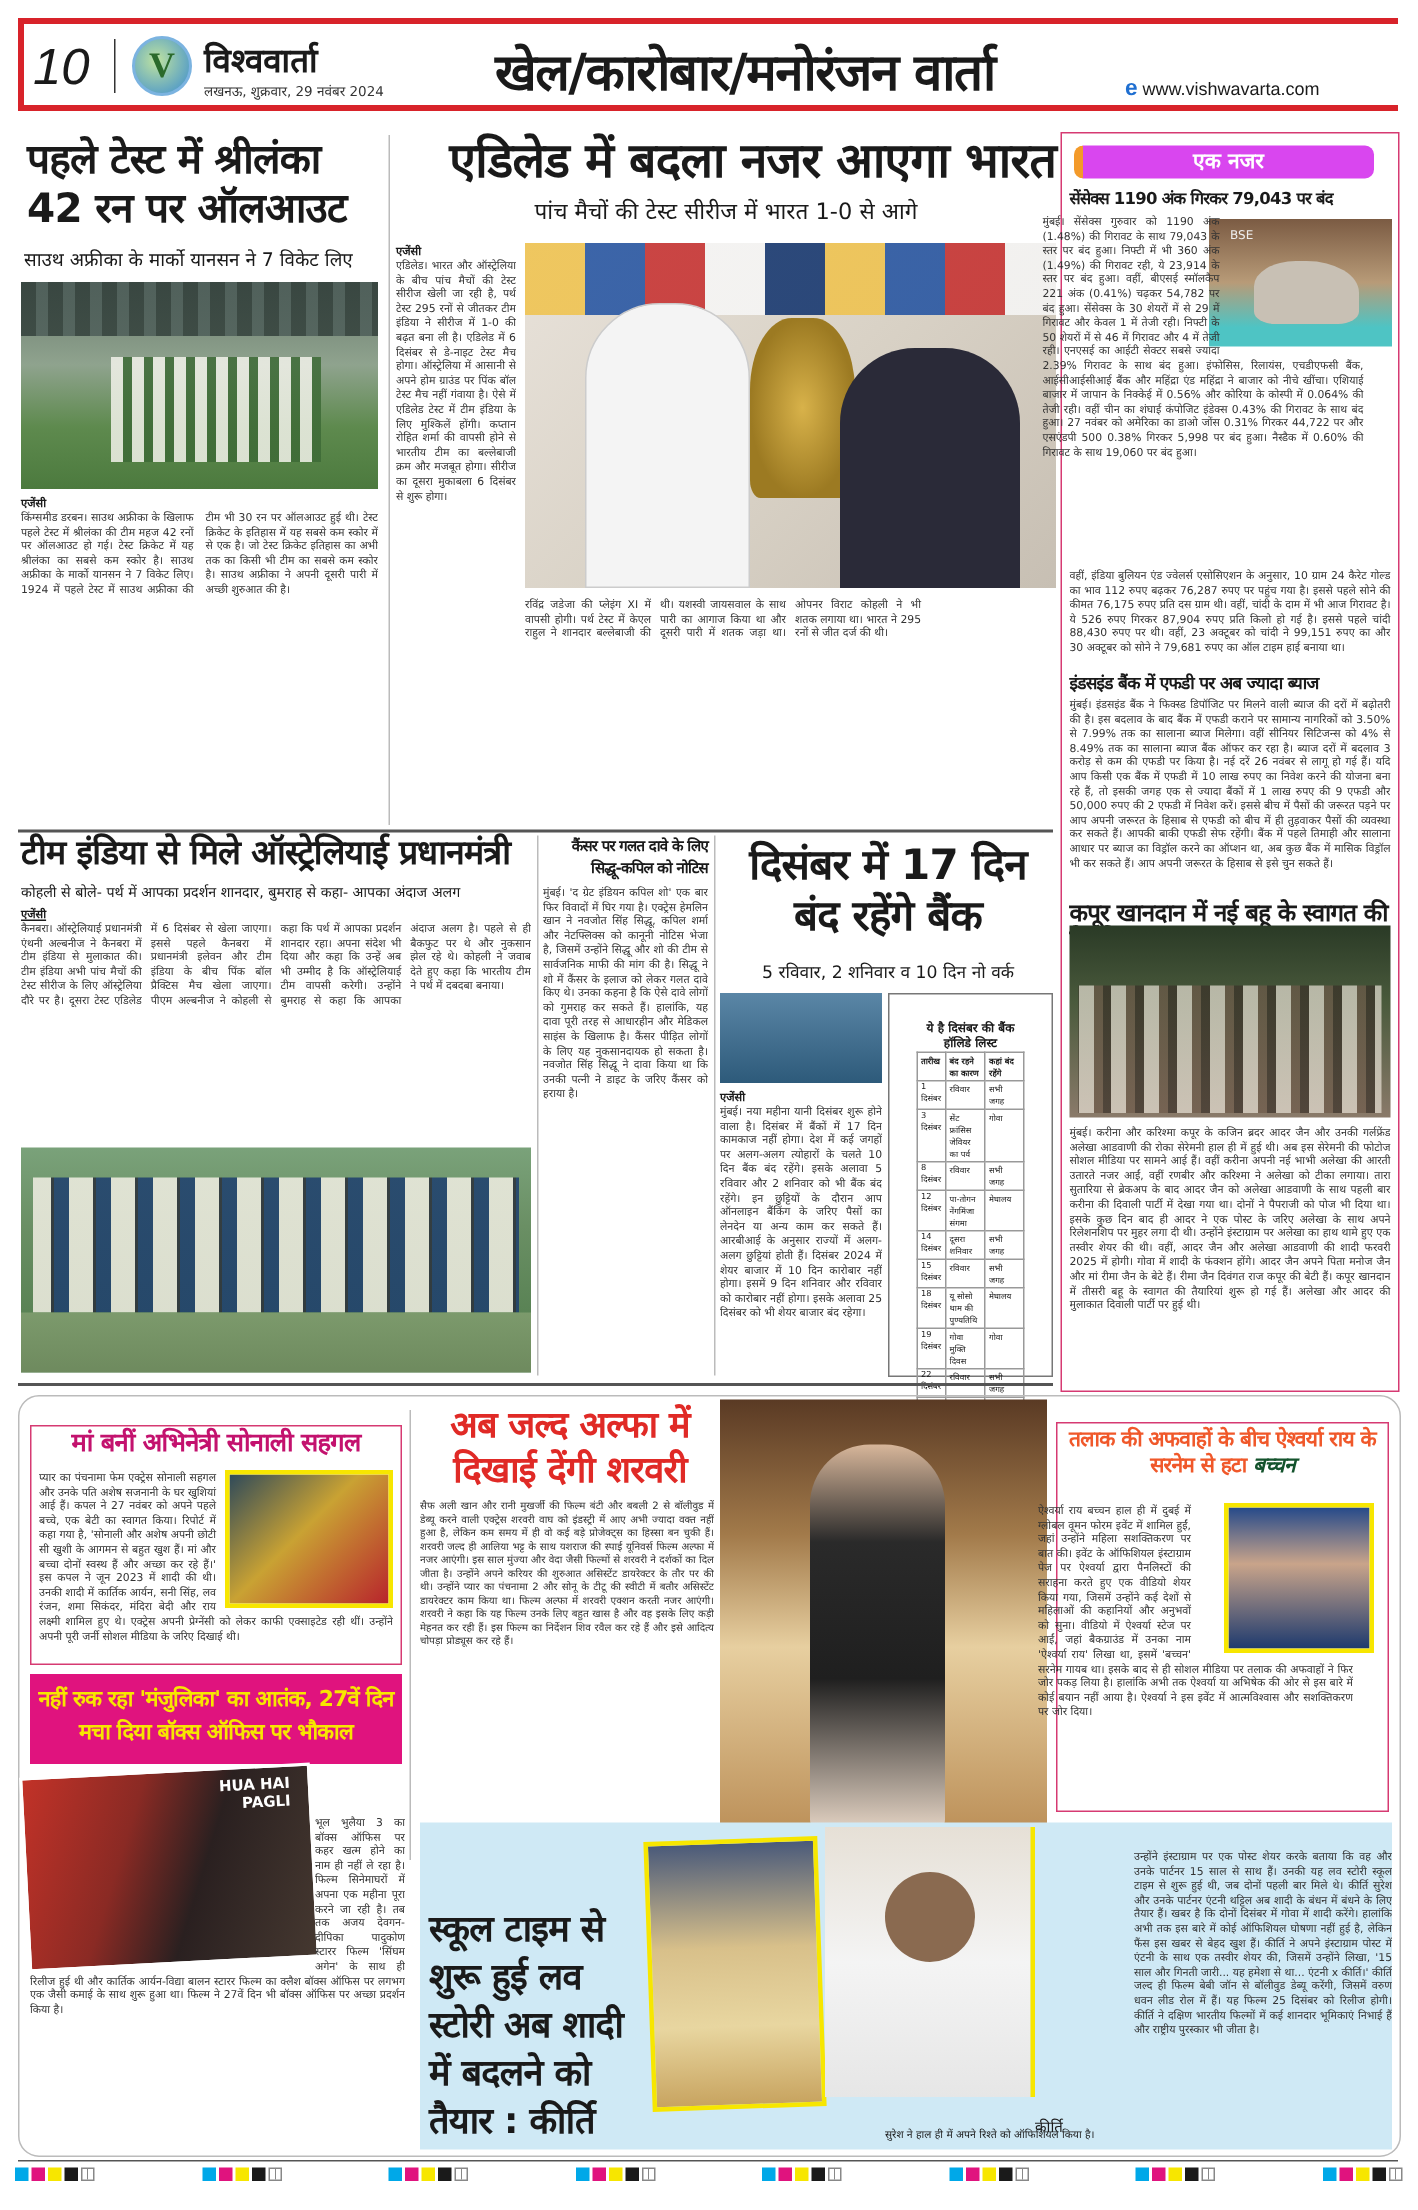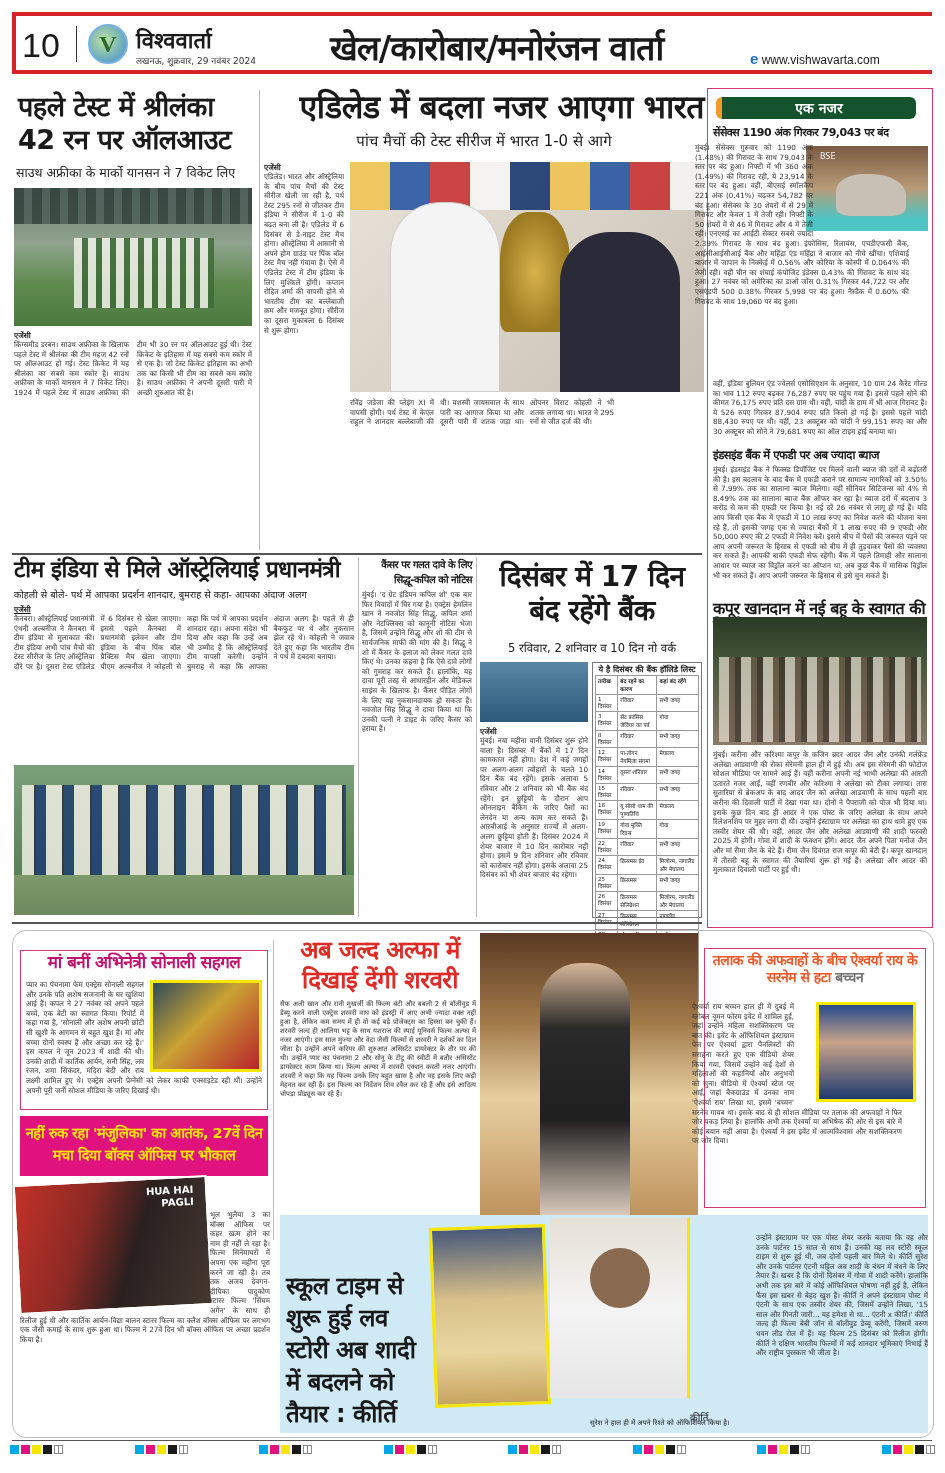--- a/index.html
+++ b/index.html
@@ -1,21 +1,21 @@
 <!DOCTYPE html>
 <html><head>
 <meta charset="utf-8">
 <style>
   * { box-sizing: border-box; margin: 0; padding: 0; }
   body { width: 945px; height: 1473px; background: #fff; font-family: "DejaVu Sans", sans-serif; color: #1a1a1a; overflow: hidden; position: relative; }
   .abs { position: absolute; }
   
   .mast { left: 12px; top: 12px; width: 920px; height: 62px; border-left: 4px solid #d8232a; border-top: 4px solid #d8232a; }
   .mast-bottom { left: 12px; top: 70px; width: 920px; height: 4px; background: #d8232a; }
-  .page-no { left: 22px; top: 26px; font-family: "Liberation Sans", sans-serif; font-size: 34px; line-height: 38px; }
+  .page-no { left: 22px; top: 26px; font-family: "Liberation Sans", sans-serif; font-size: 34px; line-height: 38px; font-style: italic; }
   .vsep { left: 76px; top: 26px; width: 1px; height: 36px; background: #333; }
   .logo { left: 88px; top: 24px; width: 40px; height: 40px; border-radius: 50%; background: radial-gradient(circle at 40% 40%, #bfe3a0, #3a8bd0); border: 2px solid #7bb3e0; display:flex; align-items:center; justify-content:center; font-weight:bold; color:#2b6a2b; font-size: 24px; font-family: "Liberation Serif", serif; }
   .brand { left: 136px; top: 24px; font-size: 22px; font-weight: bold; }
   .dateline { left: 136px; top: 54px; font-size: 9px; color:#333; }
   .section-title { left: 330px; top: 24px; font-size: 34px; font-weight: bold; letter-spacing: -1px; }
   .site { left: 750px; top: 50px; font-size: 12px; font-family: "Liberation Sans", sans-serif; }
   .site .e { color: #1f6fd1; font-weight: bold; font-size: 15px; }
   
   .hl { font-weight: bold; line-height: 1.08; letter-spacing: -0.5px; }
   .body { font-size: 7.2px; line-height: 9.6px; color: #333; text-align: justify; overflow: hidden; }
@@ -62,21 +62,21 @@
 <div class="abs body" style="left:264px;top:172px;width:80px;height:380px;">एडिलेड। भारत और ऑस्ट्रेलिया के बीच पांच मैचों की टेस्ट सीरीज खेली जा रही है, पर्थ टेस्ट 295 रनों से जीतकर टीम इंडिया ने सीरीज में 1-0 की बढ़त बना ली है। एडिलेड में 6 दिसंबर से डे-नाइट टेस्ट मैच होगा। ऑस्ट्रेलिया में आसानी से अपने होम ग्राउंड पर पिंक बॉल टेस्ट मैच नहीं गंवाया है। ऐसे में एडिलेड टेस्ट में टीम इंडिया के लिए मुश्किलें होंगी। कप्तान रोहित शर्मा की वापसी होने से भारतीय टीम का बल्लेबाजी क्रम और मजबूत होगा। सीरीज का दूसरा मुकाबला 6 दिसंबर से शुरू होगा।</div>
 <div class="abs photo" style="left:350px;top:162px;width:354px;height:230px;background:linear-gradient(135deg,#e8e2da 0%,#d9d2c6 50%,#c7bfb3 100%);">
   <div style="position:absolute;left:0;top:0;width:100%;height:48px;background:repeating-linear-gradient(90deg,#f0c24a 0 40px,#1e4fa0 40px 80px,#c52a2a 80px 120px,#f7f7f7 120px 160px,#0c2f6b 160px 200px);opacity:.85;"></div>
   <div style="position:absolute;left:40px;top:40px;width:110px;height:190px;background:#f4f4f4;border-radius:50px 50px 0 0;border:1px solid #ccc;"></div>
   <div style="position:absolute;left:150px;top:50px;width:70px;height:120px;background:radial-gradient(ellipse at center,#d8b24a 0%,#9c7a22 70%);border-radius:40% 40% 10% 10%;"></div>
   <div style="position:absolute;left:210px;top:70px;width:120px;height:160px;background:#2a2a38;border-radius:50px 50px 0 0;"></div>
 </div>
 <div class="abs body" style="left:350px;top:398px;width:354px;height:150px;column-count:4;column-gap:6px;">रविंद्र जडेजा की प्लेइंग XI में वापसी होगी। पर्थ टेस्ट में केएल राहुल ने शानदार बल्लेबाजी की थी। यशस्वी जायसवाल के साथ पारी का आगाज किया था और दूसरी पारी में शतक जड़ा था। ओपनर विराट कोहली ने भी शतक लगाया था। भारत ने 295 रनों से जीत दर्ज की थी।</div>
 
 <div class="abs box-pink" style="left:707px;top:88px;width:226px;height:840px;"></div>
-<div class="abs" style="left:716px;top:97px;width:200px;height:22px;background:#14532d;border-radius:6px;color:#fff;font-weight:bold;font-size:14px;text-align:center;line-height:22px;border-left:6px solid #f39a2a;">एक नजर</div>
+<div class="abs" style="left:716px;top:97px;width:200px;height:22px;background:#d946ef;border-radius:6px;color:#fff;font-weight:bold;font-size:14px;text-align:center;line-height:22px;border-left:6px solid #f39a2a;">एक नजर</div>
 <div class="abs hl" style="left:713px;top:127px;width:215px;font-size:11px;">सेंसेक्स 1190 अंक गिरकर 79,043 पर बंद</div>
 <div class="abs photo" style="left:806px;top:146px;width:122px;height:85px;background:linear-gradient(180deg,#7b5b43 0%,#b89b78 50%,#4ec4c4 85%);">
   <div style="position:absolute;left:14px;top:6px;font-size:8px;color:#eee;">BSE</div>
   <div style="position:absolute;left:30px;top:28px;width:70px;height:42px;background:#c8c0b4;border-radius:40% 50% 20% 20%;"></div>
 </div>
 <div class="abs body" style="left:695px;top:143px;width:214px;height:232px;shape-outside:inset(0);">
   <div style="float:right;width:96px;height:90px;"></div>
   <span>मुंबई। सेंसेक्स गुरुवार को 1190 अंक (1.48%) की गिरावट के साथ 79,043 के स्तर पर बंद हुआ। निफ्टी में भी 360 अंक (1.49%) की गिरावट रही, ये 23,914 के स्तर पर बंद हुआ। वहीं, बीएसई स्मॉलकैप 221 अंक (0.41%) चढ़कर 54,782 पर बंद हुआ। सेंसेक्स के 30 शेयरों में से 29 में गिरावट और केवल 1 में तेजी रही। निफ्टी के 50 शेयरों में से 46 में गिरावट और 4 में तेजी रही। एनएसई का आईटी सेक्टर सबसे ज्यादा 2.39% गिरावट के साथ बंद हुआ। इंफोसिस, रिलायंस, एचडीएफसी बैंक, आईसीआईसीआई बैंक और महिंद्रा एंड महिंद्रा ने बाजार को नीचे खींचा। एशियाई बाजार में जापान के निक्केई में 0.56% और कोरिया के कोस्पी में 0.064% की तेजी रही। वहीं चीन का शंघाई कंपोजिट इंडेक्स 0.43% की गिरावट के साथ बंद हुआ। 27 नवंबर को अमेरिका का डाओ जोंस 0.31% गिरकर 44,722 पर और एसएंडपी 500 0.38% गिरकर 5,998 पर बंद हुआ। नैस्डैक में 0.60% की गिरावट के साथ 19,060 पर बंद हुआ।</span>
 </div>
 <div class="abs body" style="left:713px;top:379px;width:214px;height:66px;">वहीं, इंडिया बुलियन एंड ज्वेलर्स एसोसिएशन के अनुसार, 10 ग्राम 24 कैरेट गोल्ड का भाव 112 रुपए बढ़कर 76,287 रुपए पर पहुंच गया है। इससे पहले सोने की कीमत 76,175 रुपए प्रति दस ग्राम थी। वहीं, चांदी के दाम में भी आज गिरावट है। ये 526 रुपए गिरकर 87,904 रुपए प्रति किलो हो गई है। इससे पहले चांदी 88,430 रुपए पर थी। वहीं, 23 अक्टूबर को चांदी ने 99,151 रुपए का और 30 अक्टूबर को सोने ने 79,681 रुपए का ऑल टाइम हाई बनाया था।</div>
@@ -102,21 +102,21 @@
 
 <div class="abs hl" style="left:362px;top:557px;width:110px;font-size:10px;text-align:right;line-height:15px;">कैंसर पर गलत दावे के लिए सिद्धू-कपिल को नोटिस</div>
 <div class="abs body" style="left:362px;top:590px;width:110px;height:328px;">मुंबई। 'द ग्रेट इंडियन कपिल शो' एक बार फिर विवादों में घिर गया है। एक्ट्रेस हेमलिन खान ने नवजोत सिंह सिद्धू, कपिल शर्मा और नेटफ्लिक्स को कानूनी नोटिस भेजा है, जिसमें उन्होंने सिद्धू और शो की टीम से सार्वजनिक माफी की मांग की है। सिद्धू ने शो में कैंसर के इलाज को लेकर गलत दावे किए थे। उनका कहना है कि ऐसे दावे लोगों को गुमराह कर सकते हैं। हालांकि, यह दावा पूरी तरह से आधारहीन और मेडिकल साइंस के खिलाफ है। कैंसर पीड़ित लोगों के लिए यह नुकसानदायक हो सकता है। नवजोत सिंह सिद्धू ने दावा किया था कि उनकी पत्नी ने डाइट के जरिए कैंसर को हराया है।</div>
 <div class="abs rule-v" style="left:476px;top:557px;height:360px;"></div>
 
 <div class="abs hl" style="left:480px;top:560px;width:224px;font-size:28px;text-align:center;line-height:34px;">दिसंबर में 17 दिन बंद रहेंगे बैंक</div>
 <div class="abs" style="left:480px;top:640px;width:224px;font-size:11.5px;text-align:center;">5 रविवार, 2 शनिवार व 10 दिन नो वर्क</div>
 <div class="abs photo" style="left:480px;top:662px;width:108px;height:60px;background:linear-gradient(180deg,#5a86a6,#2d5a7a);"></div>
 <div class="abs" style="left:480px;top:726px;font-size:7.5px;font-weight:bold;">एजेंसी</div>
 <div class="abs body" style="left:480px;top:736px;width:108px;height:180px;">मुंबई। नया महीना यानी दिसंबर शुरू होने वाला है। दिसंबर में बैंकों में 17 दिन कामकाज नहीं होगा। देश में कई जगहों पर अलग-अलग त्योहारों के चलते 10 दिन बैंक बंद रहेंगे। इसके अलावा 5 रविवार और 2 शनिवार को भी बैंक बंद रहेंगे। इन छुट्टियों के दौरान आप ऑनलाइन बैंकिंग के जरिए पैसों का लेनदेन या अन्य काम कर सकते हैं। आरबीआई के अनुसार राज्यों में अलग-अलग छुट्टियां होती हैं। दिसंबर 2024 में शेयर बाजार में 10 दिन कारोबार नहीं होगा। इसमें 9 दिन शनिवार और रविवार को कारोबार नहीं होगा। इसके अलावा 25 दिसंबर को भी शेयर बाजार बंद रहेगा।</div>
-<div class="abs" style="left:592px;top:662px;width:110px;height:256px;border:1px solid #777;padding:2px;">
+<div class="abs" style="left:592px;top:662px;width:110px;height:256px;border:1px solid #777;padding:18px;">
   <div style="font-weight:bold;font-size:8px;text-align:center;line-height:10px;">ये है दिसंबर की बैंक हॉलिडे लिस्ट</div>
   <table class="hol">
     <thead>
         <tr id="hol-head">
           <th>तारीख</th>
           <th>बंद रहने का कारण</th>
           <th>कहां बंद रहेंगे</th>
         </tr>
       </thead>
     <tbody id="hol-body">
@@ -233,21 +233,21 @@
 
 <div class="abs hl" style="left:280px;top:935px;width:200px;font-size:24px;text-align:center;color:#e02a26;line-height:30px;">अब जल्द अल्फा में दिखाई देंगी शरवरी</div>
 <div class="abs photo" style="left:480px;top:933px;width:218px;height:300px;background:linear-gradient(180deg,#5a3a24 0%,#a27a4a 30%,#e7cfa0 55%,#b88a52 100%);">
   <div style="position:absolute;left:60px;top:30px;width:90px;height:260px;background:linear-gradient(180deg,#d7b69a 0%,#2a2a2a 25%,#1f1f1f 60%,#e9d8c8 100%);border-radius:40px 40px 10px 10px;"></div>
 </div>
 <div class="abs body" style="left:280px;top:1000px;width:196px;height:232px;font-size:6.8px;line-height:9px;">सैफ अली खान और रानी मुखर्जी की फिल्म बंटी और बबली 2 से बॉलीवुड में डेब्यू करने वाली एक्ट्रेस शरवरी वाघ को इंडस्ट्री में आए अभी ज्यादा वक्त नहीं हुआ है, लेकिन कम समय में ही वो कई बड़े प्रोजेक्ट्स का हिस्सा बन चुकी हैं। शरवरी जल्द ही आलिया भट्ट के साथ यशराज की स्पाई यूनिवर्स फिल्म अल्फा में नजर आएंगी। इस साल मुंज्या और वेदा जैसी फिल्मों से शरवरी ने दर्शकों का दिल जीता है। उन्होंने अपने करियर की शुरुआत असिस्टेंट डायरेक्टर के तौर पर की थी। उन्होंने प्यार का पंचनामा 2 और सोनू के टीटू की स्वीटी में बतौर असिस्टेंट डायरेक्टर काम किया था। फिल्म अल्फा में शरवरी एक्शन करती नजर आएंगी। शरवरी ने कहा कि यह फिल्म उनके लिए बहुत खास है और वह इसके लिए कड़ी मेहनत कर रही हैं। इस फिल्म का निर्देशन शिव रवैल कर रहे हैं और इसे आदित्य चोपड़ा प्रोड्यूस कर रहे हैं।</div>
 
 <div class="abs box-pink" style="left:704px;top:948px;width:222px;height:260px;"></div>
 <div class="abs hl" style="left:706px;top:952px;width:218px;font-size:14px;text-align:center;color:#f0582a;line-height:17px;">
   <span>तलाक की अफवाहों के बीच ऐश्वर्या राय के सरनेम से हटा</span>
-  <span style="color:#737373;">बच्चन</span>
+  <span style="color:#14532d;font-style:italic;">बच्चन</span>
 </div>
 <div class="abs photo" style="left:816px;top:1002px;width:100px;height:100px;border:3px solid #f7e600;background:linear-gradient(180deg,#264a8a 0%,#c9a48a 40%,#1e3a6e 100%);"></div>
 <div class="abs body" style="left:692px;top:1002px;width:210px;height:202px;">
   <div style="float:right;width:108px;height:104px;"></div>
   <span>ऐश्वर्या राय बच्चन हाल ही में दुबई में ग्लोबल वूमन फोरम इवेंट में शामिल हुईं, जहां उन्होंने महिला सशक्तिकरण पर बात की। इवेंट के ऑफिशियल इंस्टाग्राम पेज पर ऐश्वर्या द्वारा पैनलिस्टों की सराहना करते हुए एक वीडियो शेयर किया गया, जिसमें उन्होंने कई देशों से महिलाओं की कहानियों और अनुभवों को सुना। वीडियो में ऐश्वर्या स्टेज पर आईं, जहां बैकग्राउंड में उनका नाम 'ऐश्वर्या राय' लिखा था, इसमें 'बच्चन' सरनेम गायब था। इसके बाद से ही सोशल मीडिया पर तलाक की अफवाहों ने फिर जोर पकड़ लिया है। हालांकि अभी तक ऐश्वर्या या अभिषेक की ओर से इस बारे में कोई बयान नहीं आया है। ऐश्वर्या ने इस इवेंट में आत्मविश्वास और सशक्तिकरण पर जोर दिया।</span>
 </div>
 
 <div class="abs" style="left:280px;top:1215px;width:648px;height:218px;background:#cfe9f5;"></div>
 <div class="abs hl" style="left:286px;top:1240px;width:150px;font-size:24px;line-height:32px;margin-top:30px;">स्कूल टाइम से शुरू हुई लव स्टोरी अब शादी में बदलने को तैयार : कीर्ति</div>
 <div class="abs photo" style="left:432px;top:1226px;width:116px;height:180px;border:3px solid #f7e600;background:linear-gradient(180deg,#4a5a7a 0%,#d8c08a 40%,#e8d6a0 70%,#c8a460 100%);transform:rotate(-2deg);"></div>

